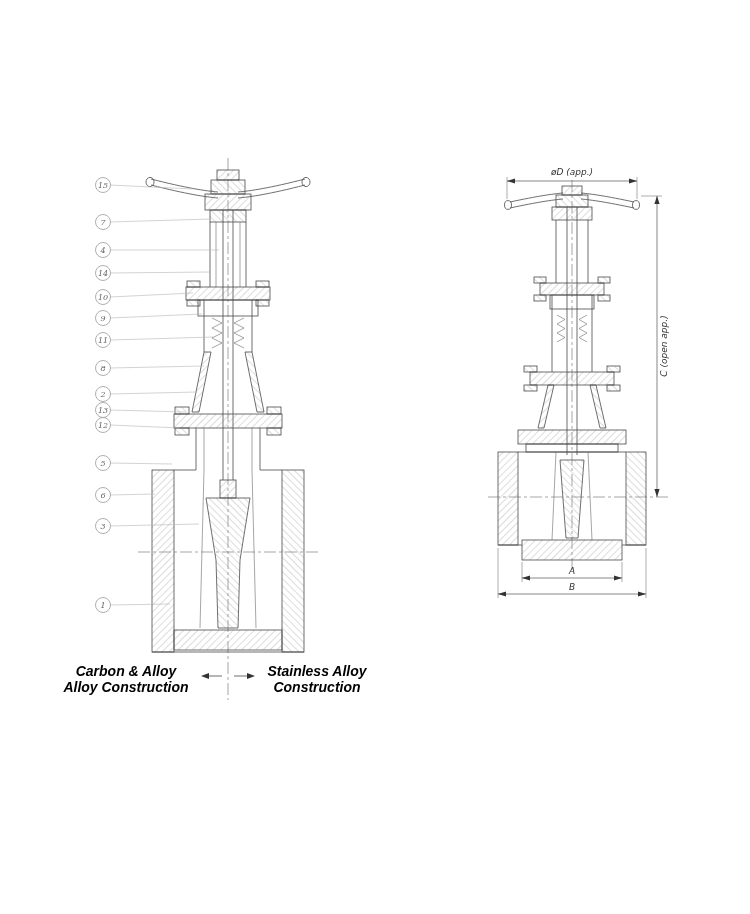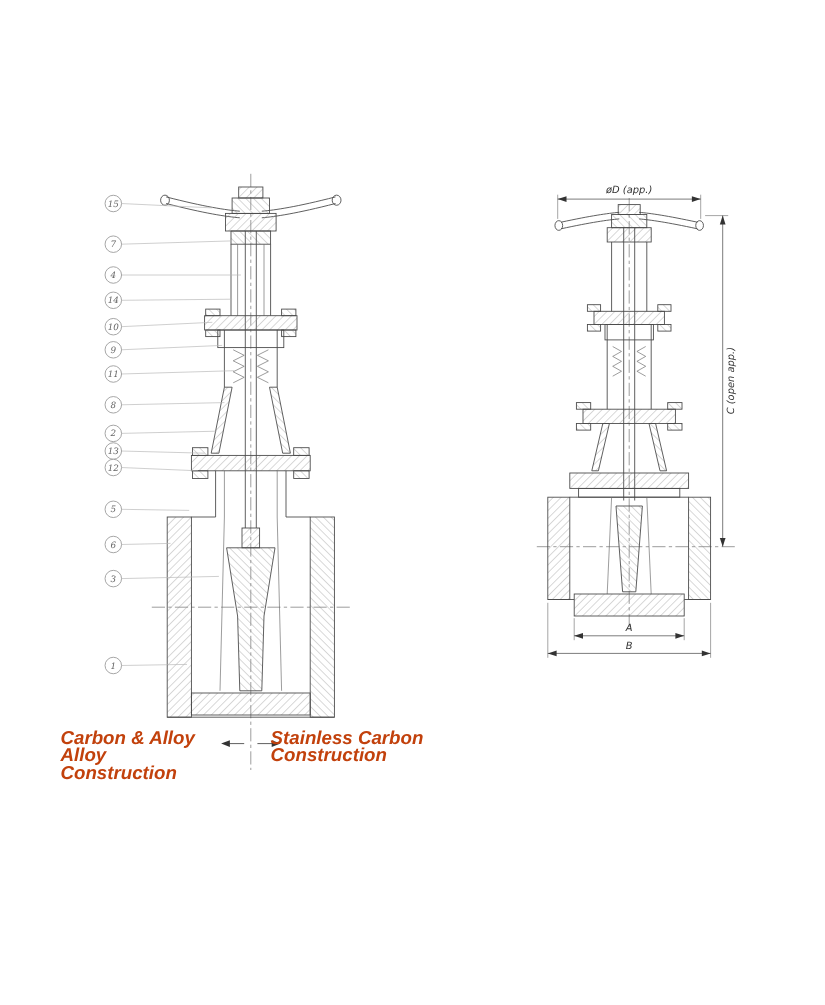--- a/index.html
+++ b/index.html
@@ -17,22 +17,22 @@
   .balloon { fill:#ffffff; stroke:#9a9a9a; stroke-width:0.8; }
   .callout-num { font:italic 8px "DejaVu Serif", serif; fill:#666; text-anchor:middle; }
   .dim  { font:italic 9px "DejaVu Sans", sans-serif; fill:#333; text-anchor:middle; }
   .dimline { stroke:#555; stroke-width:0.7; fill:none; }
   .ext  { stroke:#777; stroke-width:0.6; fill:none; }
   .ah   { fill:#333; stroke:none; }
   .hatchA { fill:url(#h1); stroke:#4a4a4a; stroke-width:0.8; }
   .hatchB { fill:url(#h2); stroke:#4a4a4a; stroke-width:0.8; }
 
   .caption {
-    position:absolute; font-weight:bold; font-style:italic;
-    font-size:17px; line-height:16px; color:#c2410c;
+    position:absolute; text-align:center; font-weight:bold; font-style:italic;
+    font-size:14px; line-height:16px; color:#000000;
   }
   .caption-left  { left:55px;  top:663px; width:142px; }
   .caption-right { left:246px; top:663px; width:142px; }
 </style>
 </head>
 <body>
 
 <div class="canvas">
 
 <svg width="750" height="914" viewBox="0 0 750 914">
@@ -316,17 +316,17 @@
       <text class="dim" x="572" y="590">B</text>
     </g>
   </g>
 </svg>
 
   <div class="caption caption-left">
     <div>Carbon &amp; Alloy</div>
     <div>Alloy Construction</div>
   </div>
   <div class="caption caption-right">
-    <div>Stainless Carbon</div>
+    <div>Stainless Alloy</div>
     <div>Construction</div>
   </div>
 
 </div>
 
 </body></html>

